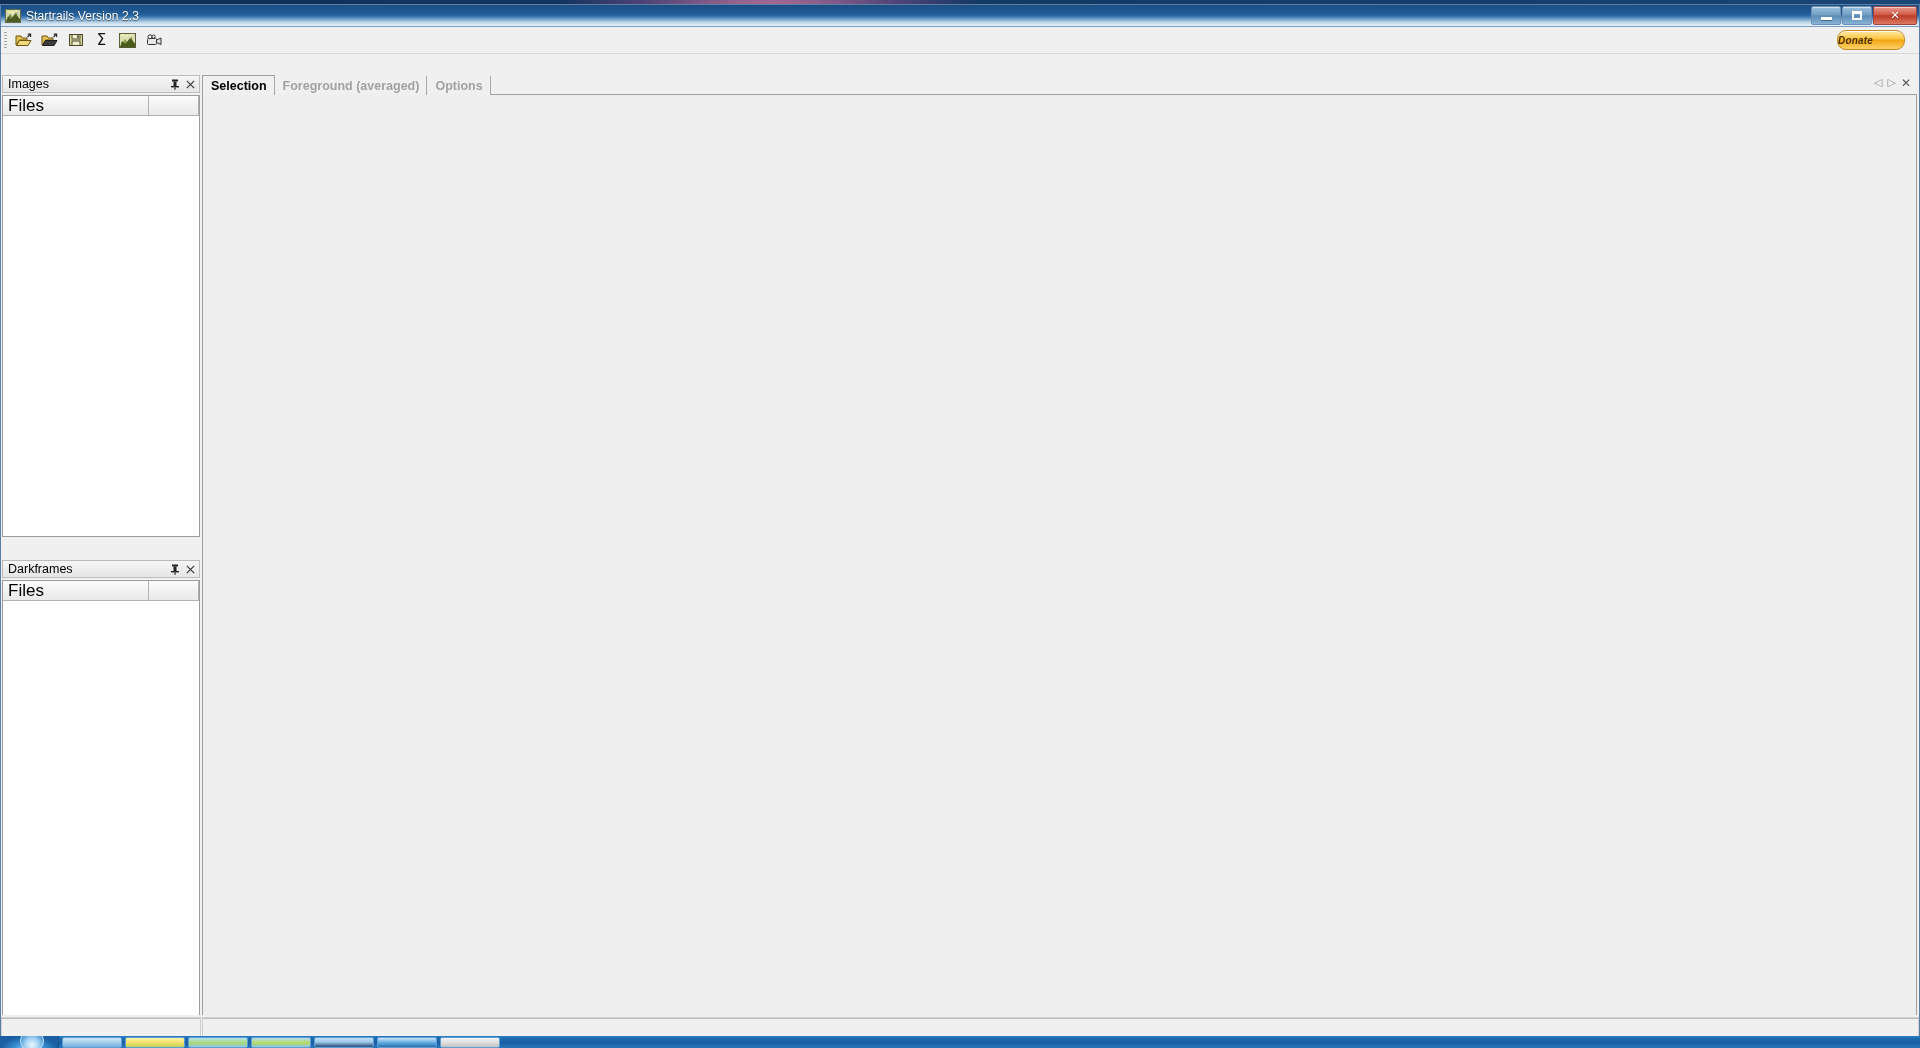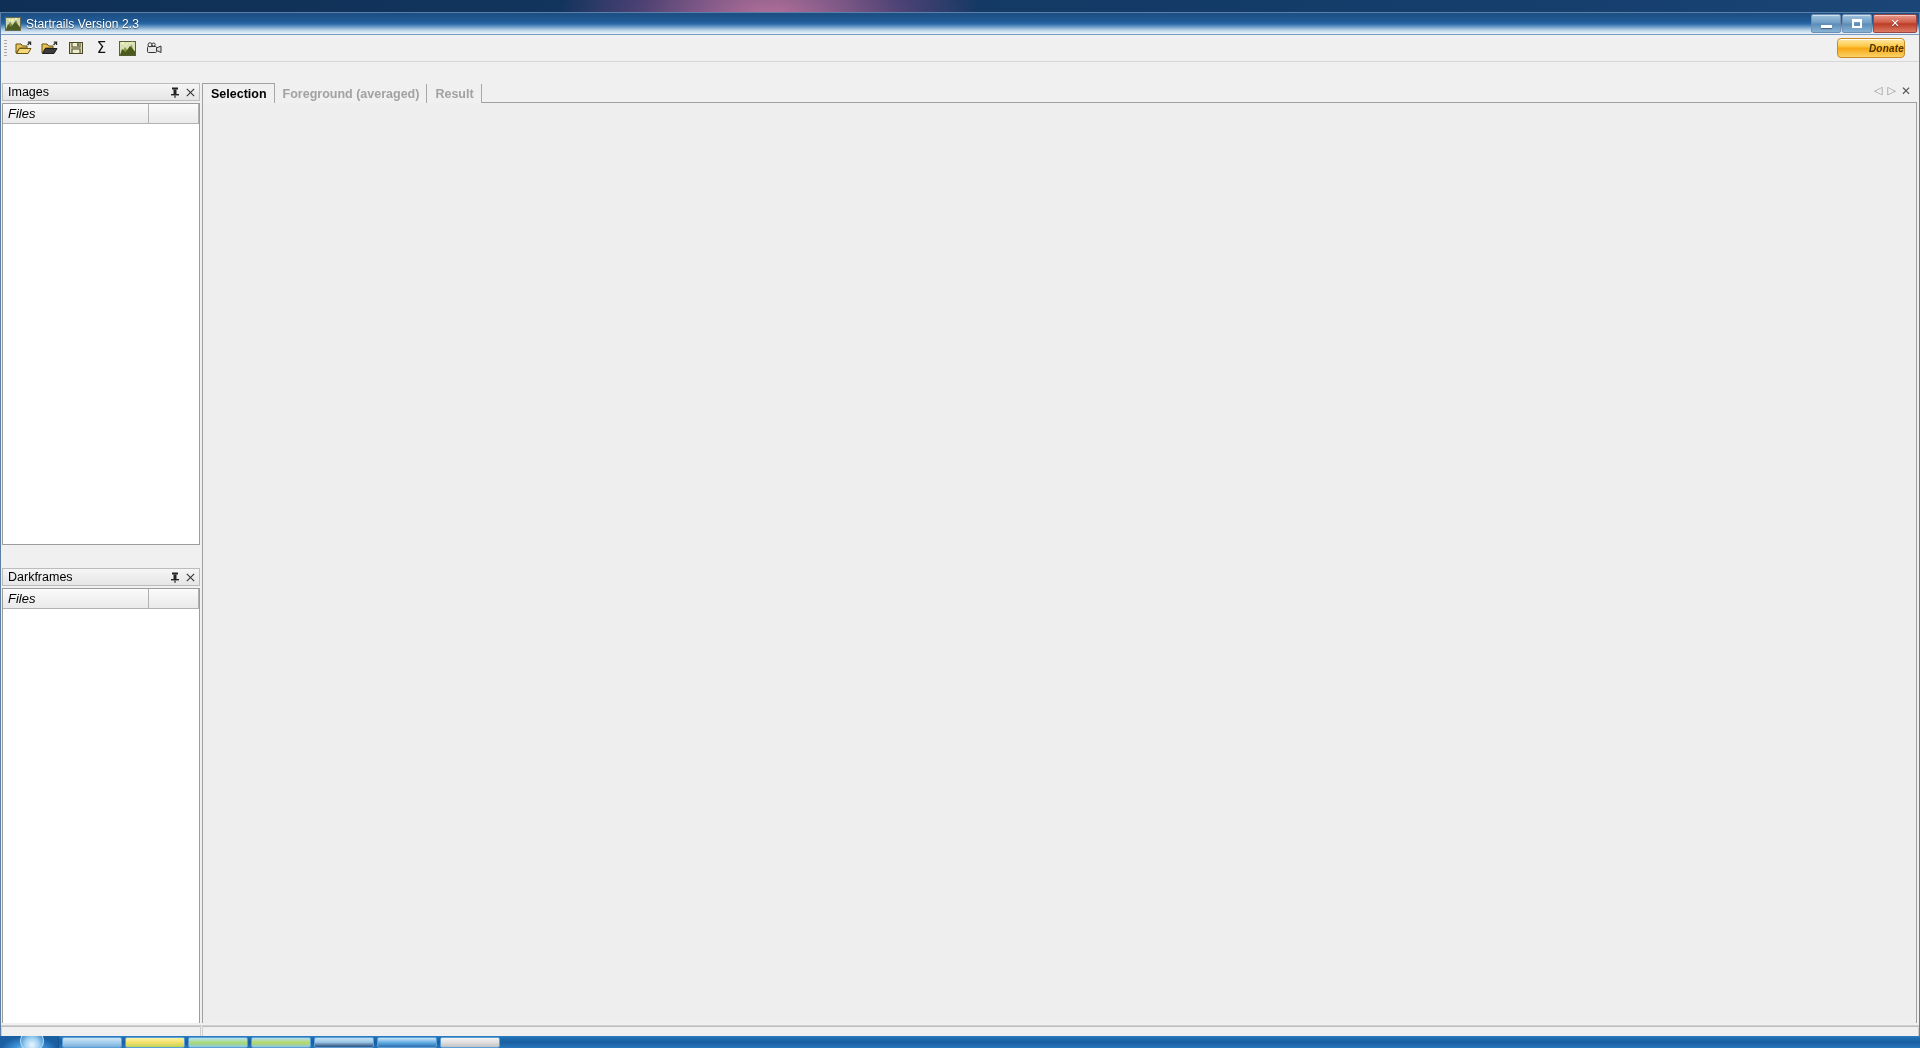--- a/index.html
+++ b/index.html
@@ -23,21 +23,21 @@
     left: 560px; top: -120px;
     width: 420px; height: 300px;
     border-radius: 50%;
     background: radial-gradient(ellipse at center, rgba(225,130,170,0.85) 0%, rgba(150,80,140,0.45) 45%, rgba(40,60,110,0) 72%);
     filter: blur(2px);
   }
 
   
   #app-window {
     position: absolute;
-    left: 0; top: 12px;
+    left: 0; top: 4px;
     width: 1920px;
     height: 1036px;
     background: #f0f0f0;
     border: 1px solid #5c7fa8;
     box-sizing: border-box;
   }
 
   
   #titlebar {
     position: relative;
@@ -125,24 +125,24 @@
     display: flex; align-items: center; justify-content: center;
     margin-right: 1px;
     border: 1px solid transparent;
     border-radius: 2px;
   }
 
   #donate-button {
     position: absolute;
     right: 14px; top: 3px;
     width: 66px; height: 18px;
-    border-radius: 4px;
+    border-radius: 9px;
     border: 1px solid #c88a22;
     background: linear-gradient(to bottom, #ffe9a8 0%, #fdc946 40%, #f5a714 52%, #fcd266 100%);
-    display: flex; align-items: center; justify-content: flex-end;
+    display: flex; align-items: center; justify-content: flex-start;
     box-shadow: inset 0 1px 0 rgba(255,255,255,0.8);
   }
   #donate-label {
     font-size: 10px;
     font-weight: bold;
     font-style: italic;
     color: #4a3405;
     letter-spacing: 0.2px;
   }
 
@@ -210,24 +210,23 @@
     height: 19px;
     flex: 0 0 19px;
     background: linear-gradient(to bottom, #fbfbfb 0%, #f2f2f2 50%, #eaeaea 100%);
     border-bottom: 1px solid #b2b2b2;
   }
   .list-col {
     display: flex;
     align-items: center;
     padding-left: 5px;
     border-right: 1px solid #b2b2b2;
-    font-size: 13px;
+    font-size: 17px;
     color: #000;
     box-sizing: border-box;
-    font-style: italic;
   }
   .list-col.c1 { width: 146px; flex: 0 0 146px; }
   .list-col.c2 { flex: 1 1 auto; }
   .list-body { flex: 1 1 auto; background: #ffffff; }
 
   
   #main-area {
     flex: 1 1 auto;
     display: flex;
     flex-direction: column;
@@ -518,21 +517,21 @@
 
     <div id="main-area">
       <div id="tabstrip">
         <div class="tab active">
           <span>Selection</span>
         </div>
         <div class="tab inactive">
           <span>Foreground (averaged)</span>
         </div>
         <div class="tab inactive">
-          <span>Result</span>
+          <span>Options</span>
         </div>
         <div id="tabstrip-spacer"></div>
         <div id="tab-nav">
           <span class="tabnav-btn">◁</span>
           <span class="tabnav-btn">▷</span>
           <span class="tabnav-btn close">✕</span>
         </div>
       </div>
 
       <div id="tab-content">

